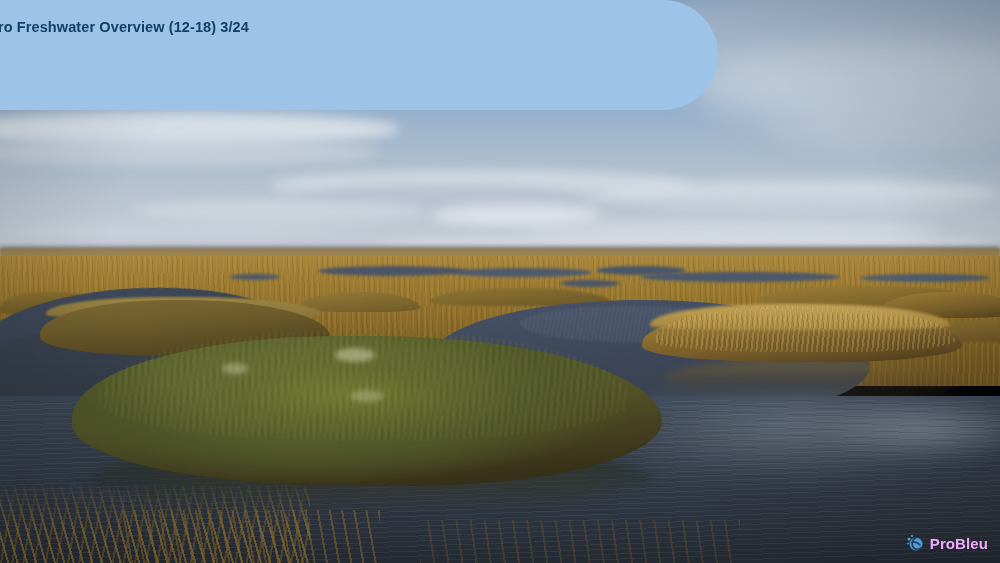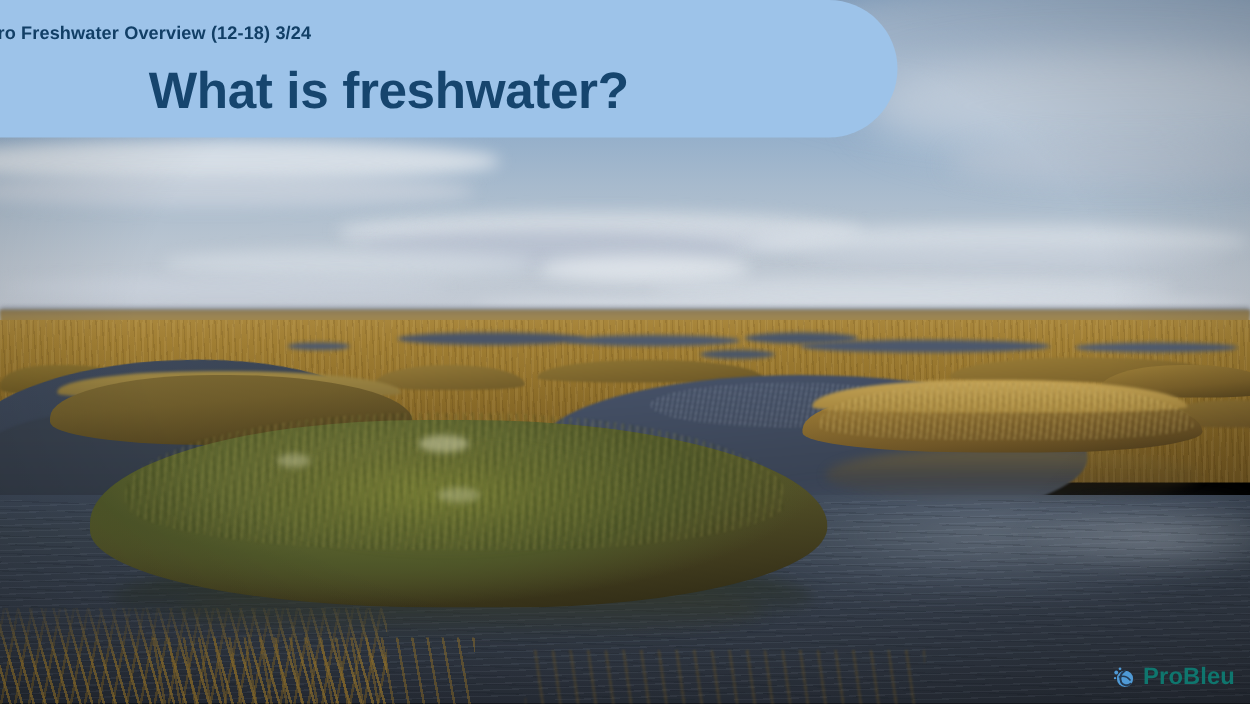--- a/index.html
+++ b/index.html
@@ -336,22 +336,22 @@
     color:#16456e; letter-spacing:-.3px;
     white-space:nowrap;
   }
 
   
   .logo {
     position:absolute; right:12px; bottom:10px;
     display:flex; align-items:center; gap:5px;
   }
   .logo-text {
-    font-size:19px; font-weight:bold;
-    color:#0f766e; letter-spacing:.1px;
+    font-size:15px; font-weight:bold;
+    color:#f0abfc; letter-spacing:.1px;
   }
 </style>
 </head>
 <body>
 
 <div id="slide">
 
   <div class="photo">
 
     <div class="sky">
@@ -426,21 +426,20 @@
     <div class="grass-bl"></div>
     <div class="grass-bl2"></div>
     <div class="grass-br"></div>
 
     <div class="vignette"></div>
   </div>
 
   <div class="header-pill">
     <div class="subtitle">Intro Freshwater Overview (12-18) 3/24</div>
   </div>
-  <div class="title">What is freshwater?</div>
 
   <div class="logo">
     <svg width="20" height="20" viewBox="0 0 40 40">
       <circle cx="22" cy="22" r="13" fill="#4f9ad6"></circle>
       <path d="M22 9 C14 14 13 22 16 28 C19 33 26 34 31 30" fill="none" stroke="#243a52" stroke-width="3.2" stroke-linecap="round"></path>
       <path d="M13 19 C19 17 26 19 30 24" fill="none" stroke="#243a52" stroke-width="2.6" stroke-linecap="round"></path>
       <circle cx="8" cy="12" r="3.1" fill="#4f9ad6"></circle>
       <circle cx="14" cy="6" r="2.2" fill="#4f9ad6"></circle>
       <circle cx="6" cy="21" r="1.8" fill="#4f9ad6"></circle>
     </svg>

